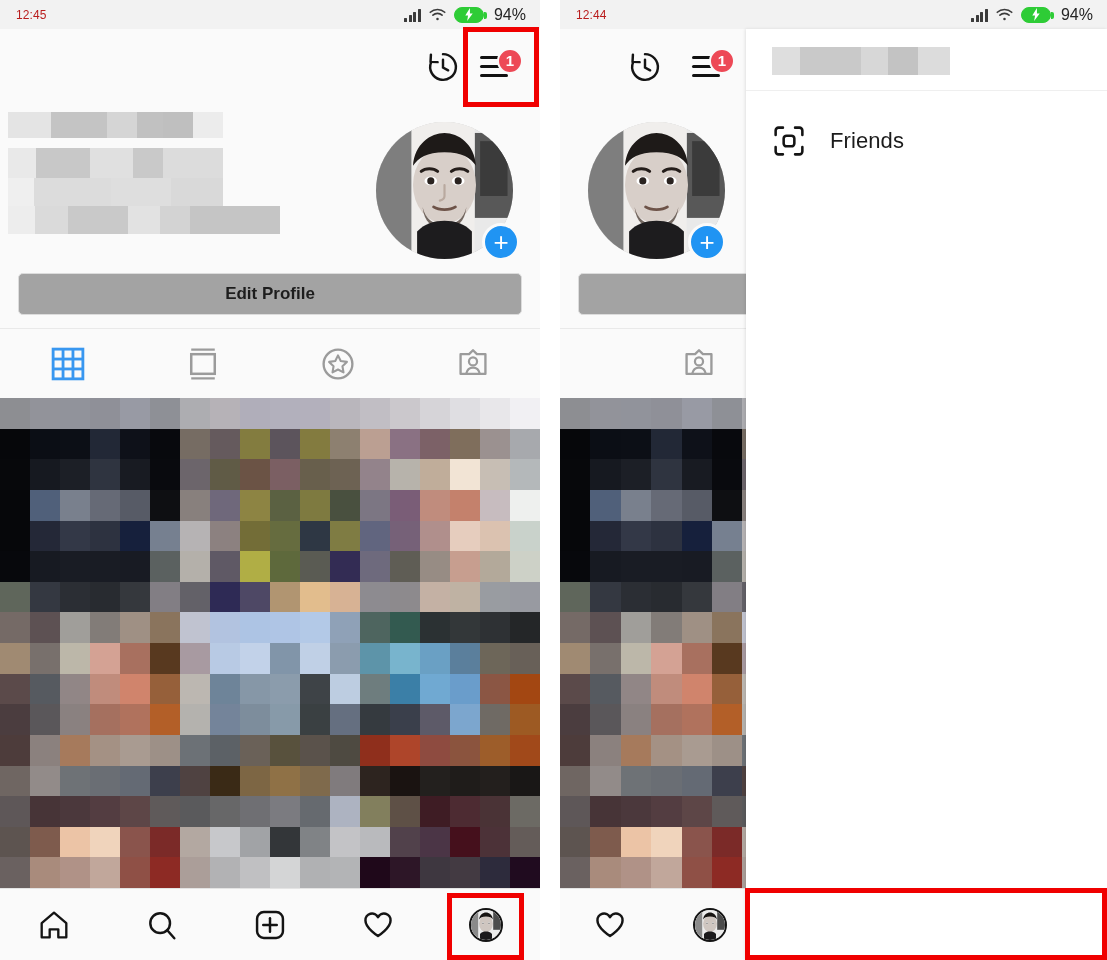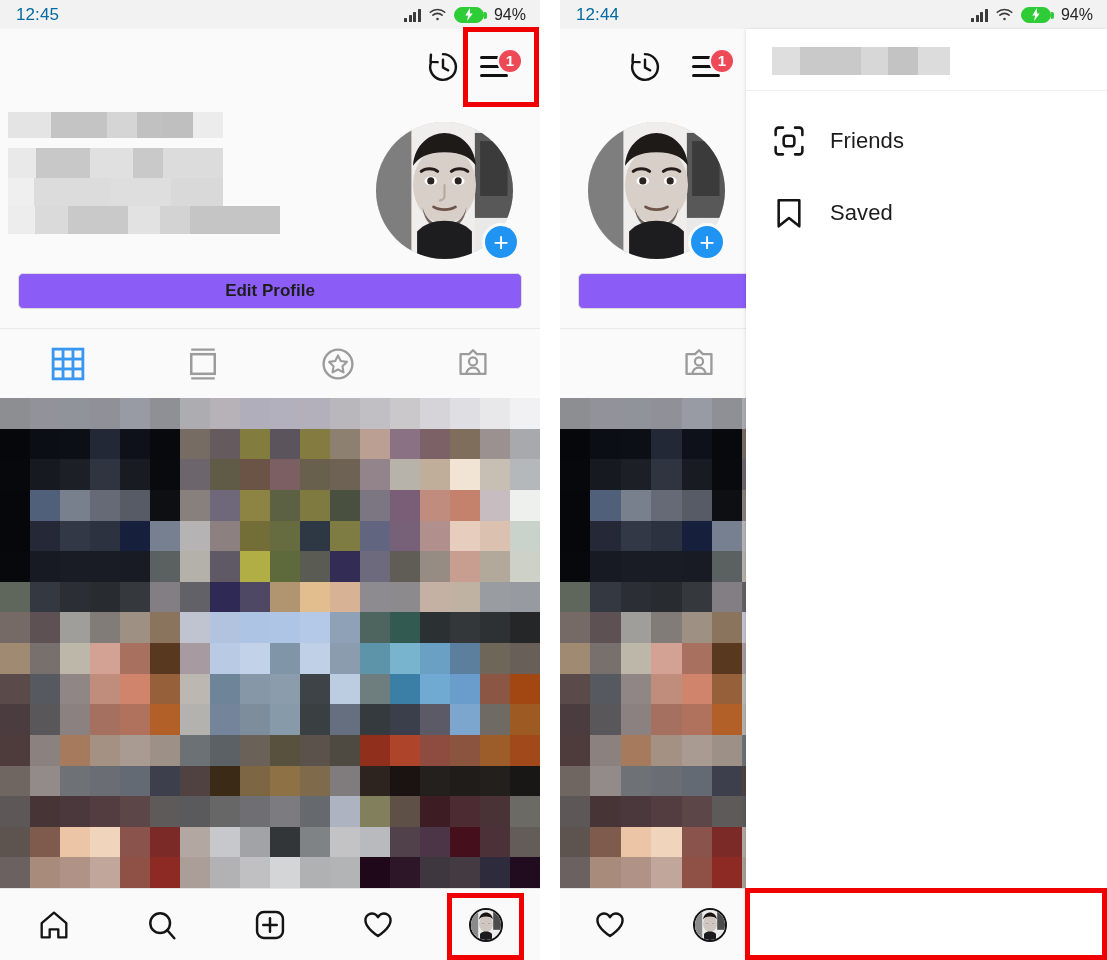--- a/index.html
+++ b/index.html
@@ -17,21 +17,21 @@
   #panel-right { left: 560px; width: 547px; }
   .gap { position: absolute; top: 0; left: 540px; width: 20px; height: 960px; background: #ffffff; z-index: 40; }
 
   
   .statusbar {
     position: absolute; top: 0; left: 0; right: 0; height: 29px;
     background: #f2f2f2;
     display: flex; align-items: center; justify-content: space-between;
     padding: 0 14px 0 16px;
   }
-  .status-time { font-size: 17px; color: #0369a1; letter-spacing: .1px; }
+  .status-time { font-size: 12px; color: #b91c1c; letter-spacing: .1px; }
   .status-right { display: flex; align-items: center; gap: 8px; }
   .status-pct { font-size: 16px; color: #252525; margin-left: 2px; }
 
   
   .sig { display: flex; align-items: flex-end; gap: 1.5px; height: 14px; }
   .sig i { display: block; width: 3px; background: #3b3b3b; border-radius: .5px; }
   .sig i:nth-child(1){ height: 4px; }
   .sig i:nth-child(2){ height: 7px; }
   .sig i:nth-child(3){ height: 10px; }
   .sig i:nth-child(4){ height: 13px; }
@@ -86,22 +86,22 @@
     overflow: hidden; background: #b9b9b9;
   }
   .plus-badge {
     position: absolute; right: 20px; top: 119px;
     width: 38px; height: 38px; border-radius: 50%;
     background: #2094f3; border: 3px solid #fafafa;
     display: flex; align-items: center; justify-content: center;
     color: #fff; font-size: 26px; line-height: 1; font-weight: 300;
   }
   .edit-profile {
-    position: absolute; left: 18px; right: 18px; top: 169px; height: 36px;
-    border: 1px solid #dcdcdc; border-radius: 5px; background: #8b5cf6;
+    position: absolute; left: 18px; right: 18px; top: 169px; height: 42px;
+    border: 1px solid #dcdcdc; border-radius: 5px; background: #a3a3a3;
     display: flex; align-items: center; justify-content: center;
     font-size: 17px; font-weight: bold; color: #1d1d1d;
   }
 
   
   .tabbar {
     position: absolute; left: 0; right: 0; top: 328px; height: 70px;
     background: #fafafa; border-top: 1px solid #e9e9e9;
     display: flex; align-items: center;
   }
@@ -1042,28 +1042,20 @@
               <path d="M3 9V5.4A2.4 2.4 0 0 1 5.4 3H9" fill="none" stroke="#141414" stroke-width="2.1" stroke-linecap="round"></path>
               <path d="M19 3h3.6A2.4 2.4 0 0 1 25 5.4V9" fill="none" stroke="#141414" stroke-width="2.1" stroke-linecap="round"></path>
               <path d="M25 19v3.6a2.4 2.4 0 0 1-2.4 2.4H19" fill="none" stroke="#141414" stroke-width="2.1" stroke-linecap="round"></path>
               <path d="M9 25H5.4A2.4 2.4 0 0 1 3 22.6V19" fill="none" stroke="#141414" stroke-width="2.1" stroke-linecap="round"></path>
               <rect x="9.6" y="9.6" width="8.8" height="8.8" rx="2.4" fill="none" stroke="#141414" stroke-width="2.1"></rect>
             </svg>
           </span>
           <span class="menu-label">Friends</span>
         </div>
 
-        <div class="menu-item">
-          <span class="menu-ico">
-            <svg width="34" height="34" viewBox="0 0 28 28">
-              <path d="M5.5 3.5h17v21.5L14 18.2 5.5 25z" fill="none" stroke="#141414" stroke-width="2.1" stroke-linejoin="round"></path>
-            </svg>
-          </span>
-          <span class="menu-label">Saved</span>
-        </div>
 
 
 
       </div>
 
     </div>
 
     <div class="hl" style="left:185px; top:888px; width:362px; height:72px;"></div>
   </div>
 

